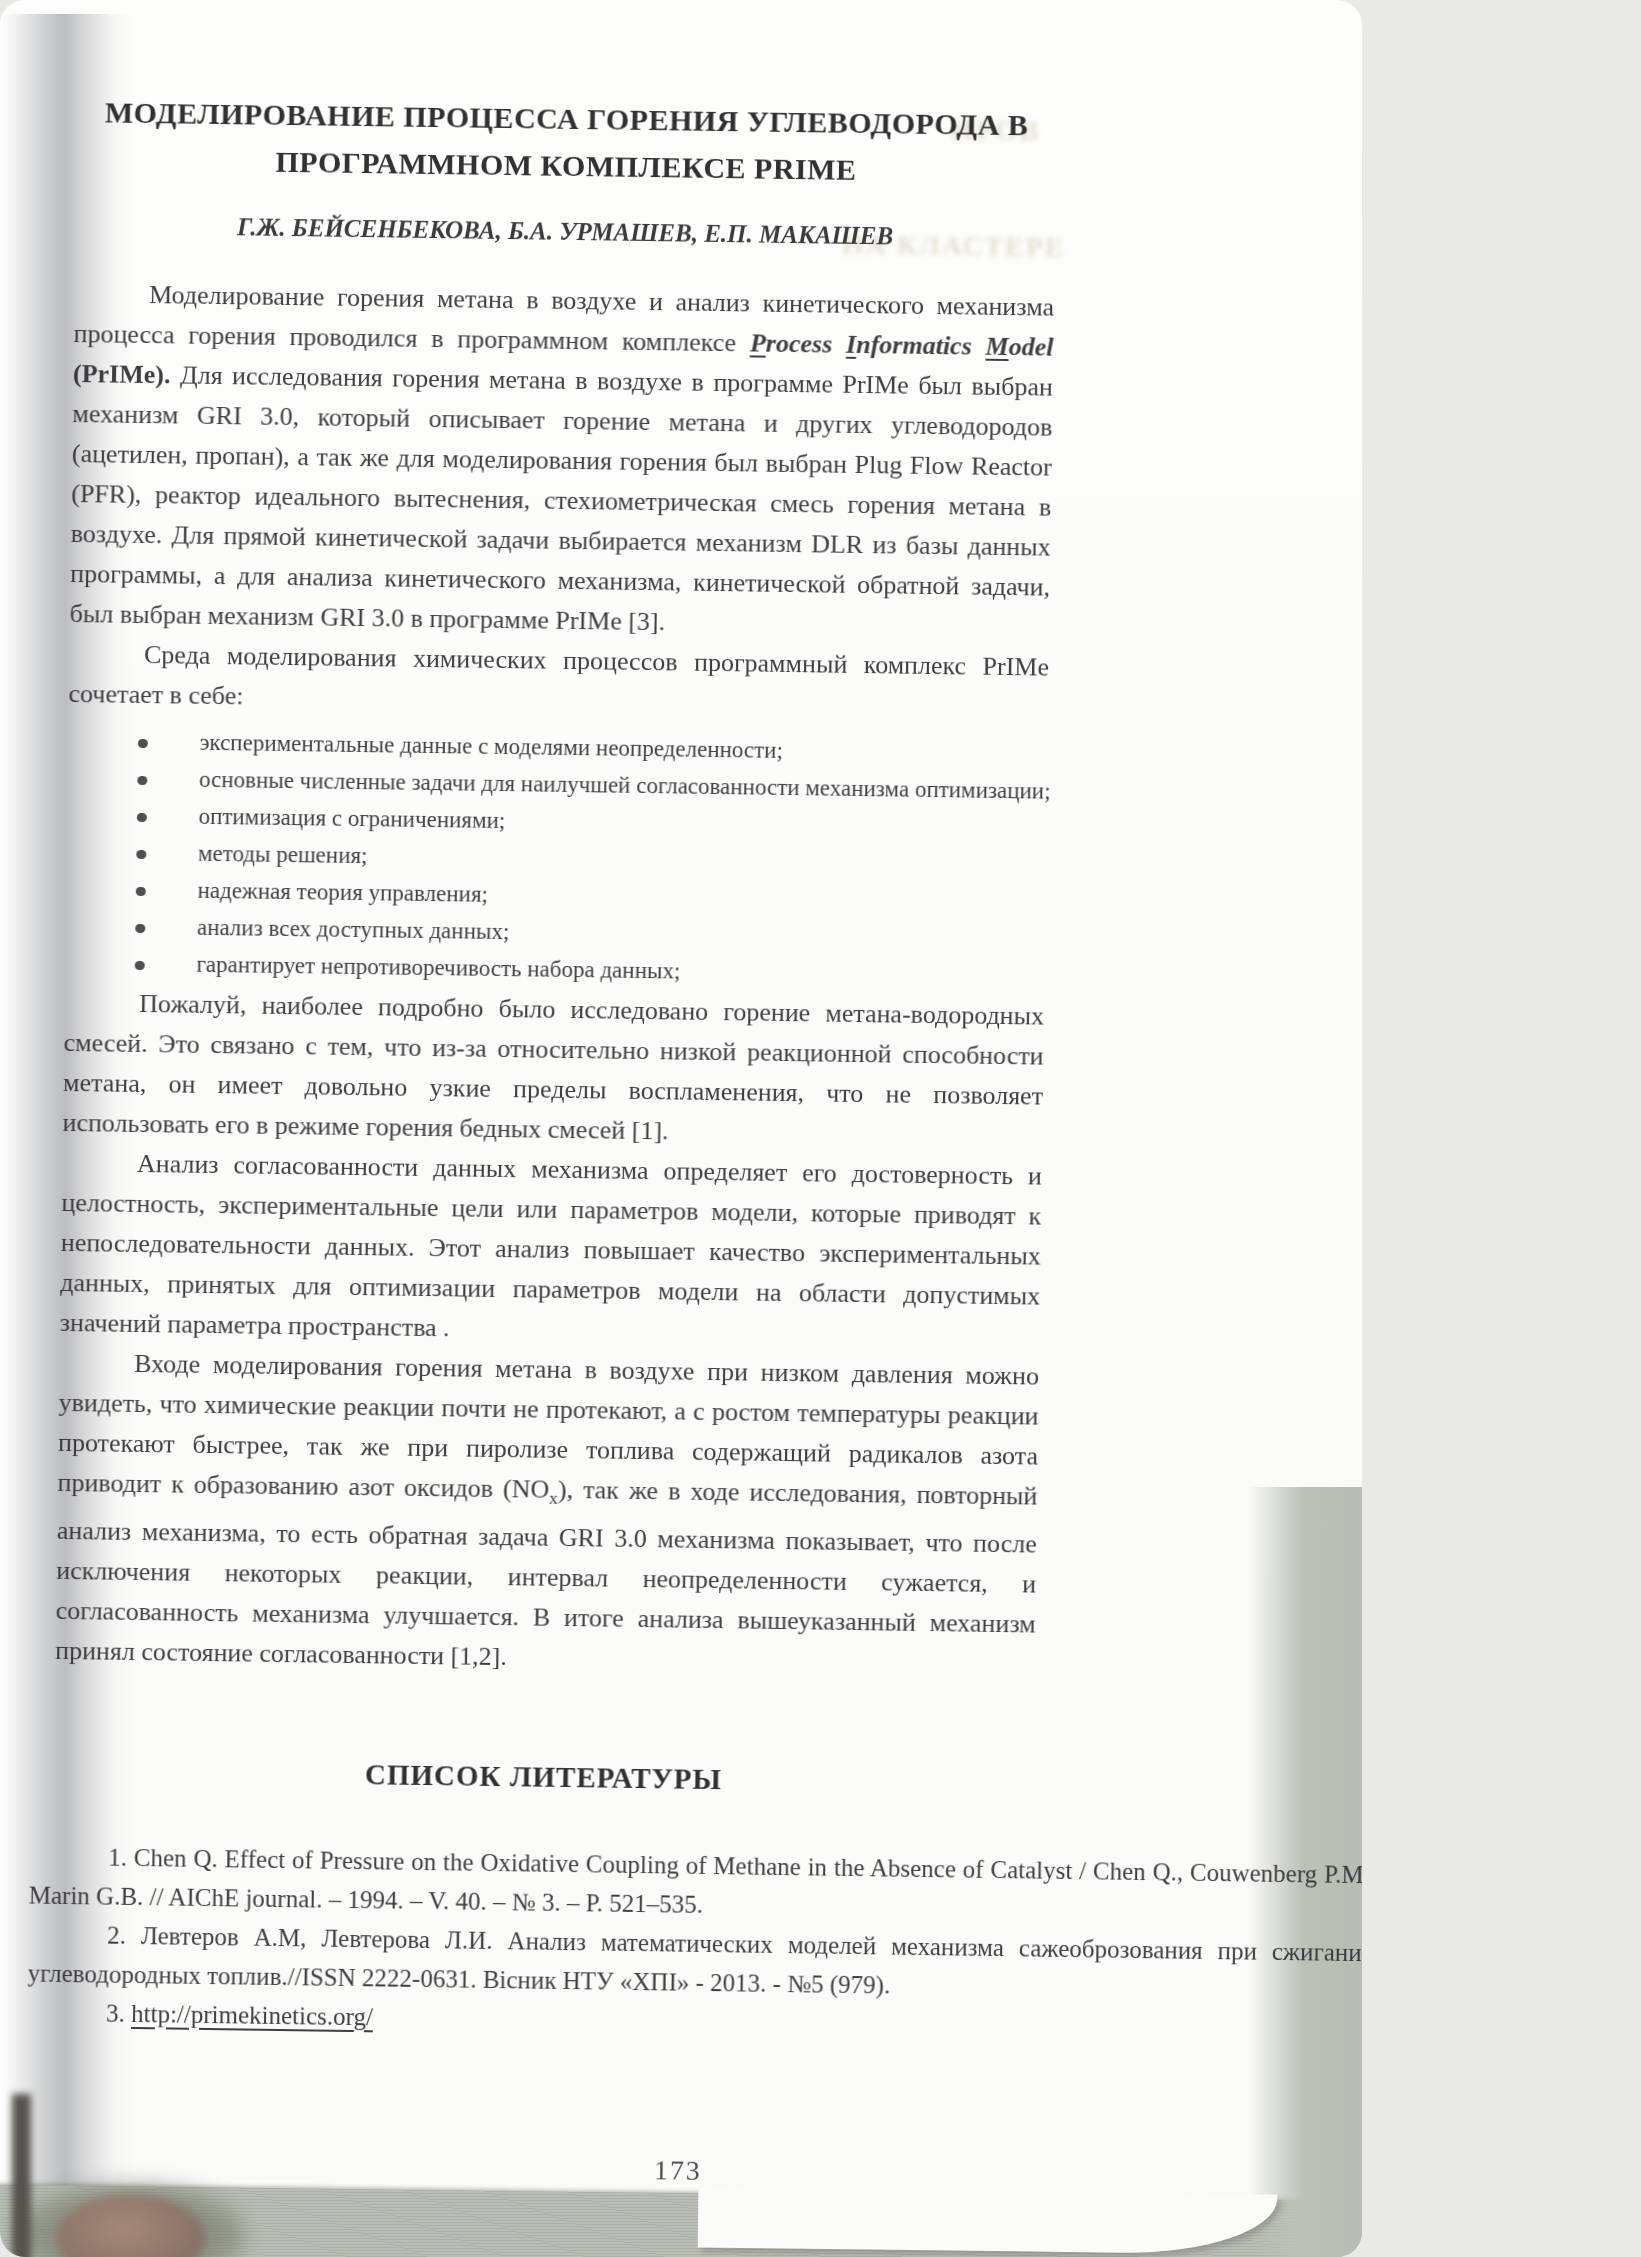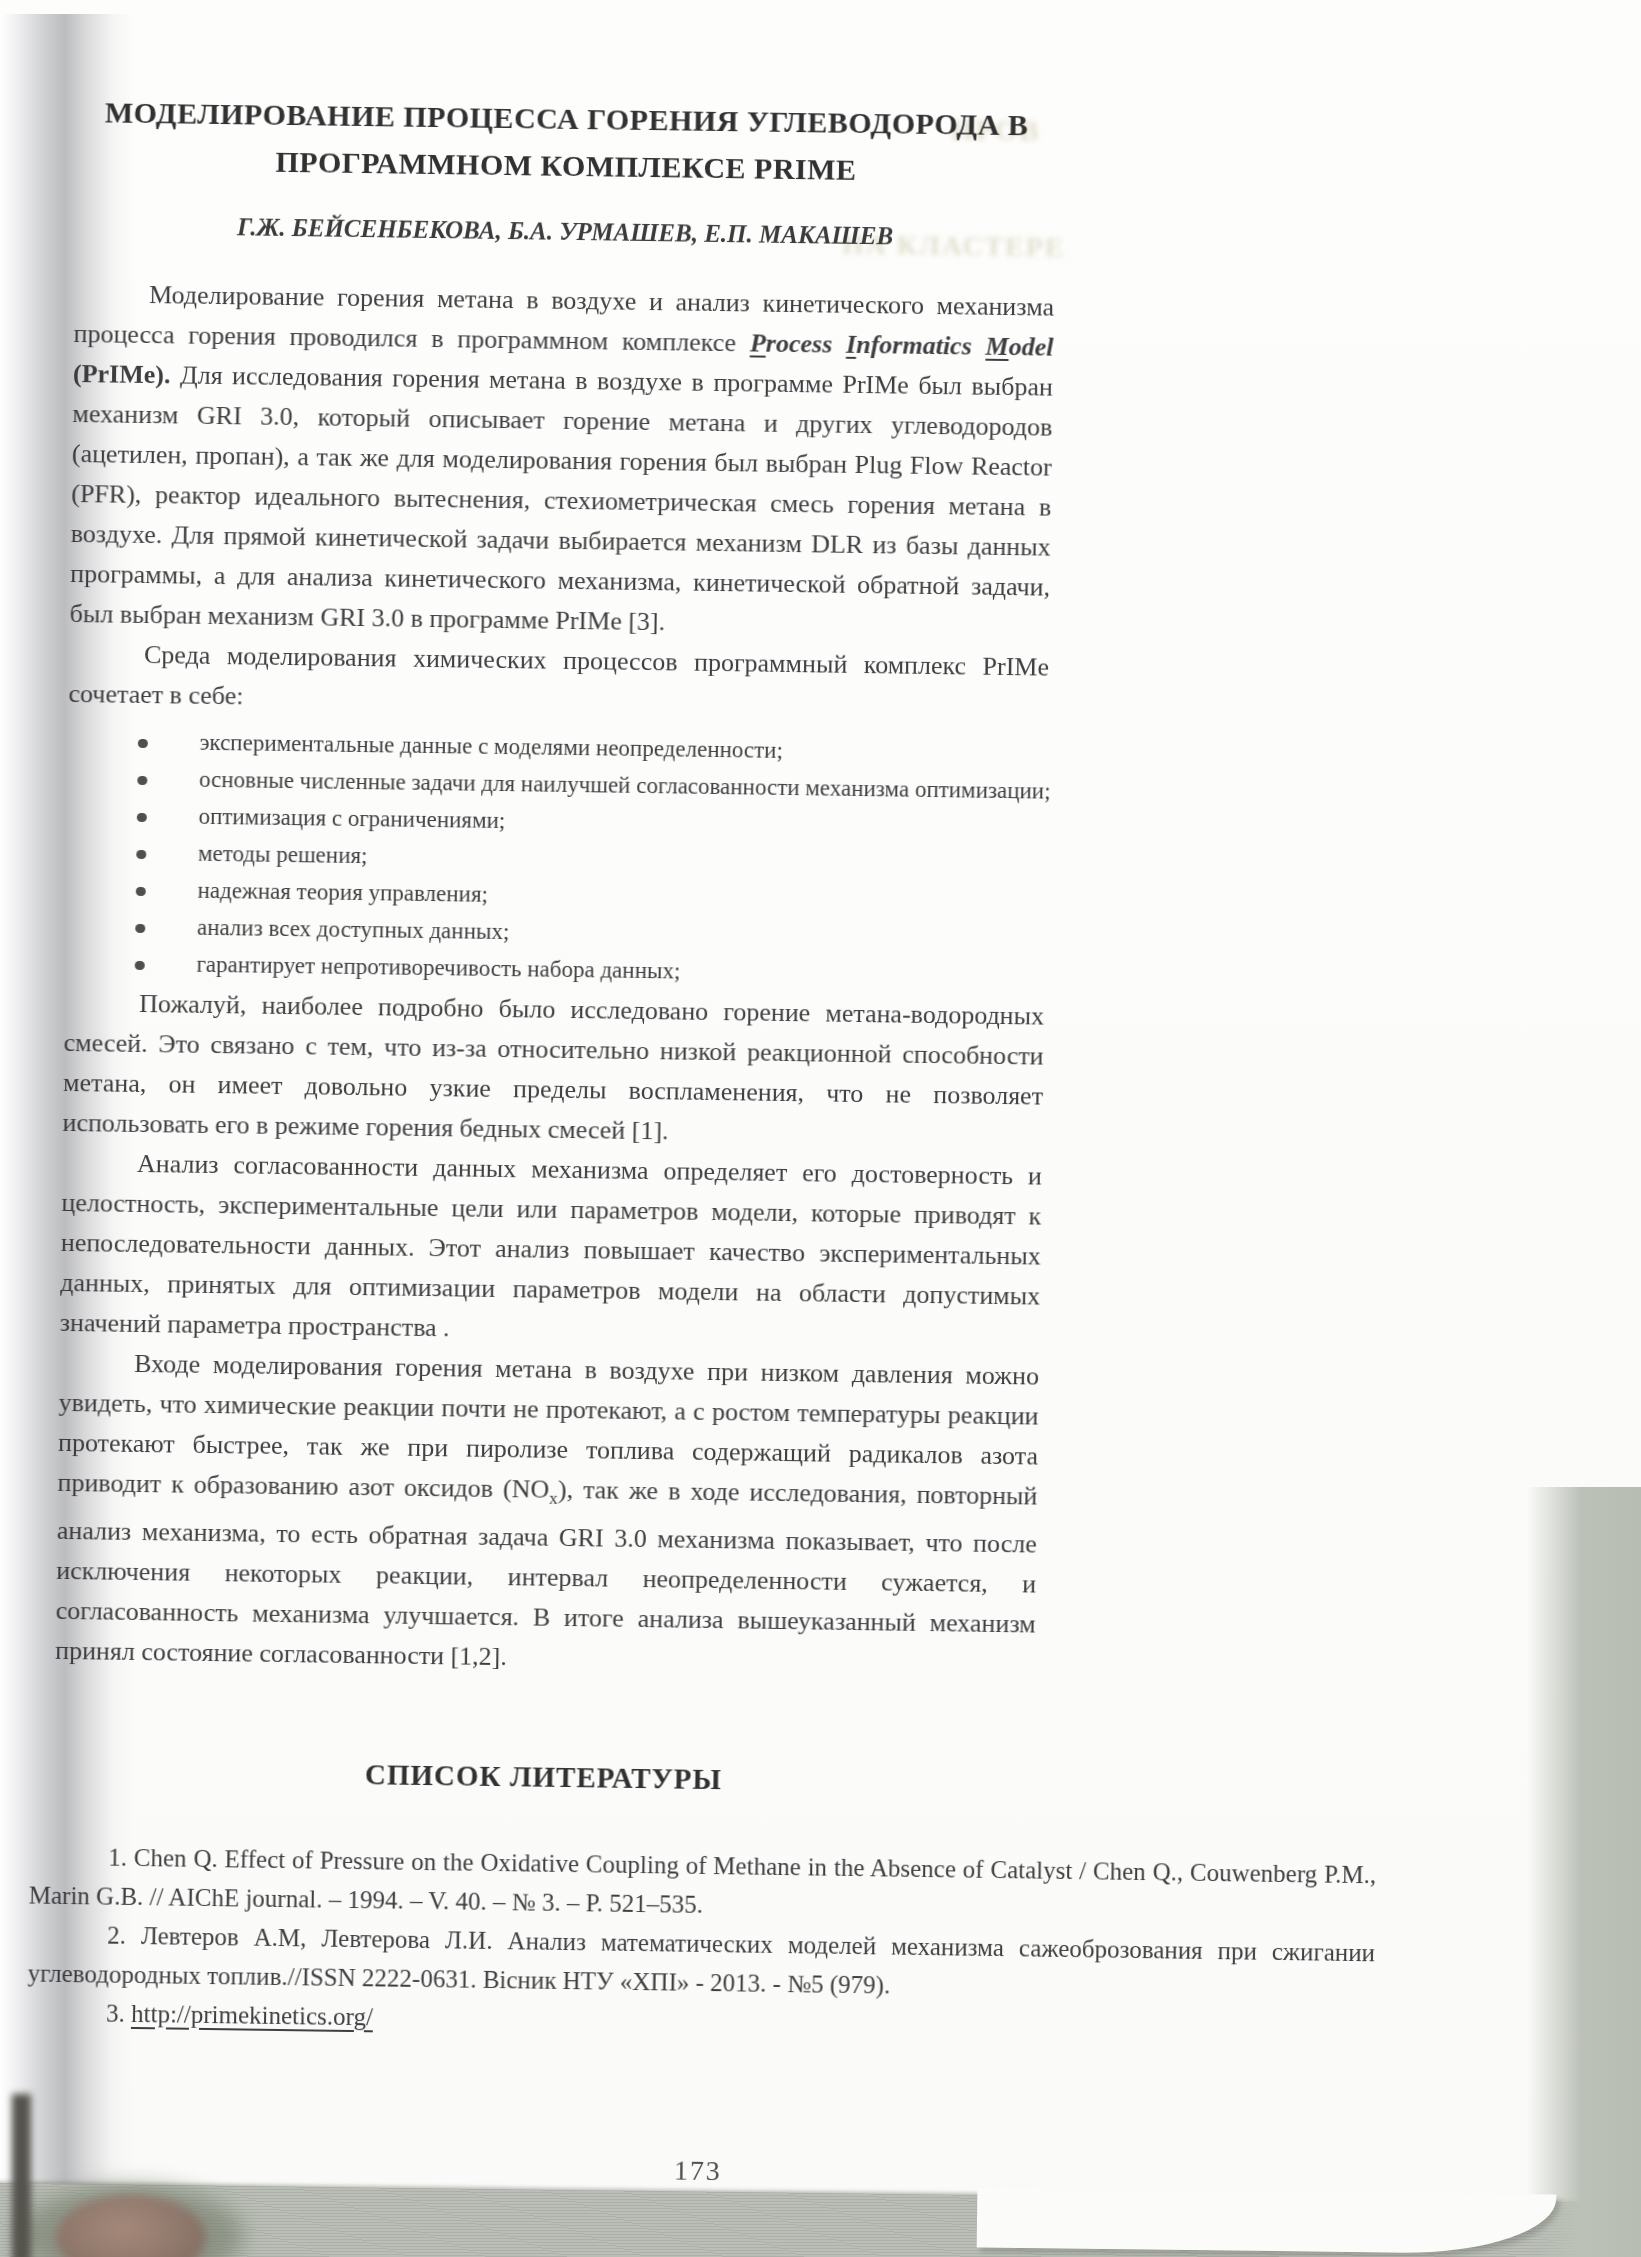--- a/index.html
+++ b/index.html
@@ -1,17 +1,17 @@
 <!DOCTYPE html>
 <html><head>
 <meta charset="utf-8">
 <style>
   html,body{margin:0;padding:0;}
   body{width:1641px;height:2257px;overflow:hidden;background:#e9e9e7;font-family:"Liberation Serif","DejaVu Serif",serif;}
-  .scan{position:relative;width:1641px;height:2257px;background:linear-gradient(180deg,#fdfdfc 0%,#fbfbf9 60%,#fafaf8 100%);overflow:hidden;}
+  .scan{position:relative;width:1362px;height:2257px;background:linear-gradient(180deg,#fdfdfc 0%,#fbfbf9 60%,#fafaf8 100%);overflow:hidden;border-radius:25px;}
 
   
   .gutter{position:absolute;left:0;top:13.5px;bottom:0;width:135px;z-index:1;
     background:linear-gradient(90deg,#ffffff 0%,#f3f3f4 10%,#cbccce 36%,#bcbdc0 48%,#dadadb 64%,#f5f5f4 84%,rgba(250,250,249,0) 100%);}
   .leftdark{position:absolute;left:11.6px;bottom:-5.8px;width:19.3px;height:169px;background:#55534d;filter:blur(3.9px);z-index:4;}
 
   
   .band{position:absolute;left:-39px;right:-39px;bottom:-21px;height:85px;z-index:2;background:#b6bbb2;
     background-image:repeating-linear-gradient(0deg,rgba(0,0,0,0.06) 0 1px,rgba(255,255,255,0.05) 1px 2.9px);
     transform:rotate(0.7deg);box-shadow:0 -1.9px 3.9px rgba(90,95,88,0.35);}
@@ -42,21 +42,21 @@
   .init{text-decoration:underline;text-underline-offset:3.9px;}
   .boldpart{font-weight:bold;}
   ul.blist{list-style:none;margin:7.7px 0 1.9px 0;padding:0 0 0 70px;}
   ul.blist li{font-size:23px;line-height:37px;white-space:nowrap;}
   ul.blist .dot{display:inline-block;width:9.7px;height:9.7px;border-radius:50%;background:rgba(60,60,62,0.9);margin-right:52px;vertical-align:middle;}
   h2.lit{margin:83px 0 50px 0;text-align:center;font-size:29px;font-weight:bold;letter-spacing:1px;color:rgba(38,38,40,0.95);}
   .refs{width:1347px;margin-left:-23px;}
   p.ref{margin:0;font-size:25px;line-height:39px;text-align:justify;text-indent:79px;}
   .link{color:rgba(47,46,50,0.92);text-decoration:underline;text-underline-offset:4.8px;cursor:pointer;}
   .pagerow{margin-top:114px;padding-left:606px;}
-  .pagenum{font-size:28px;color:rgba(60,60,64,0.9);letter-spacing:1.9px;margin-left:20px;}
+  .pagenum{font-size:28px;color:rgba(60,60,64,0.9);letter-spacing:1.9px;}
   sub{font-size:17.4px;}
 </style>
 </head>
 <body>
 
 <div class="scan">
 
   <div class="gutter"></div>
 
   <div class="ghost ghost1">ИРОВ</div>

